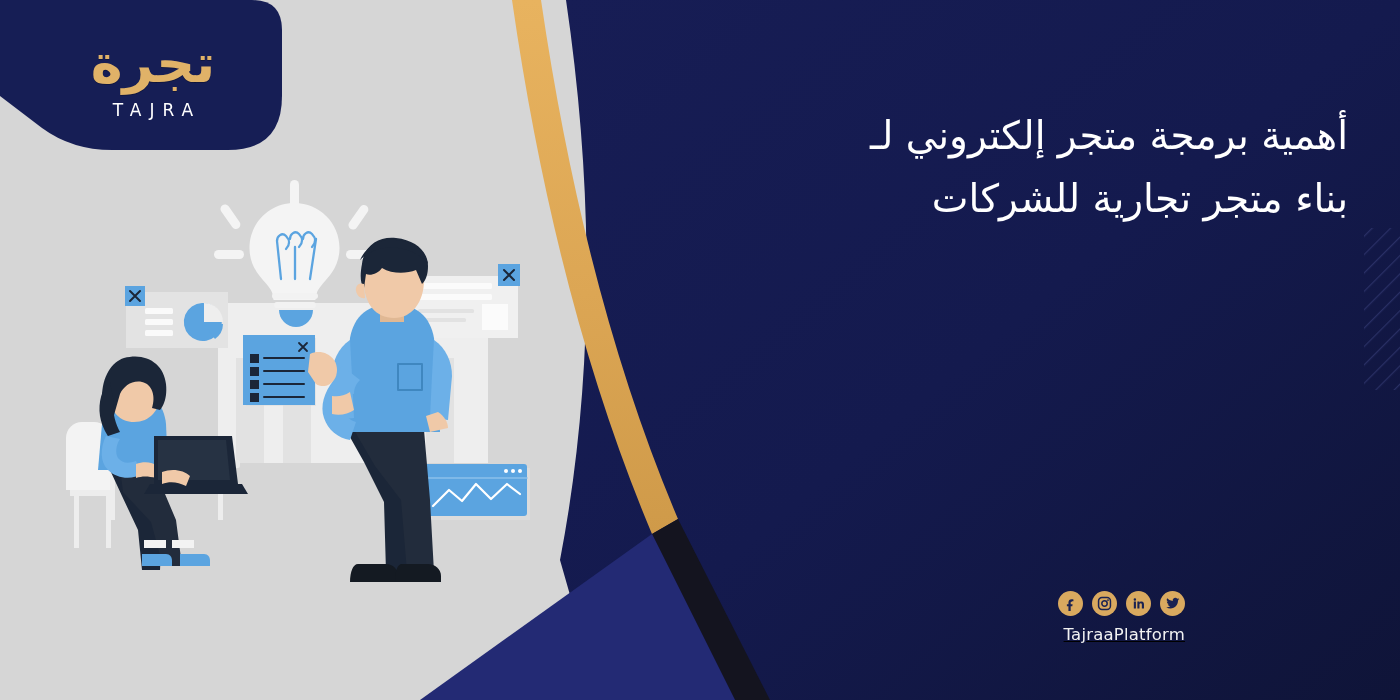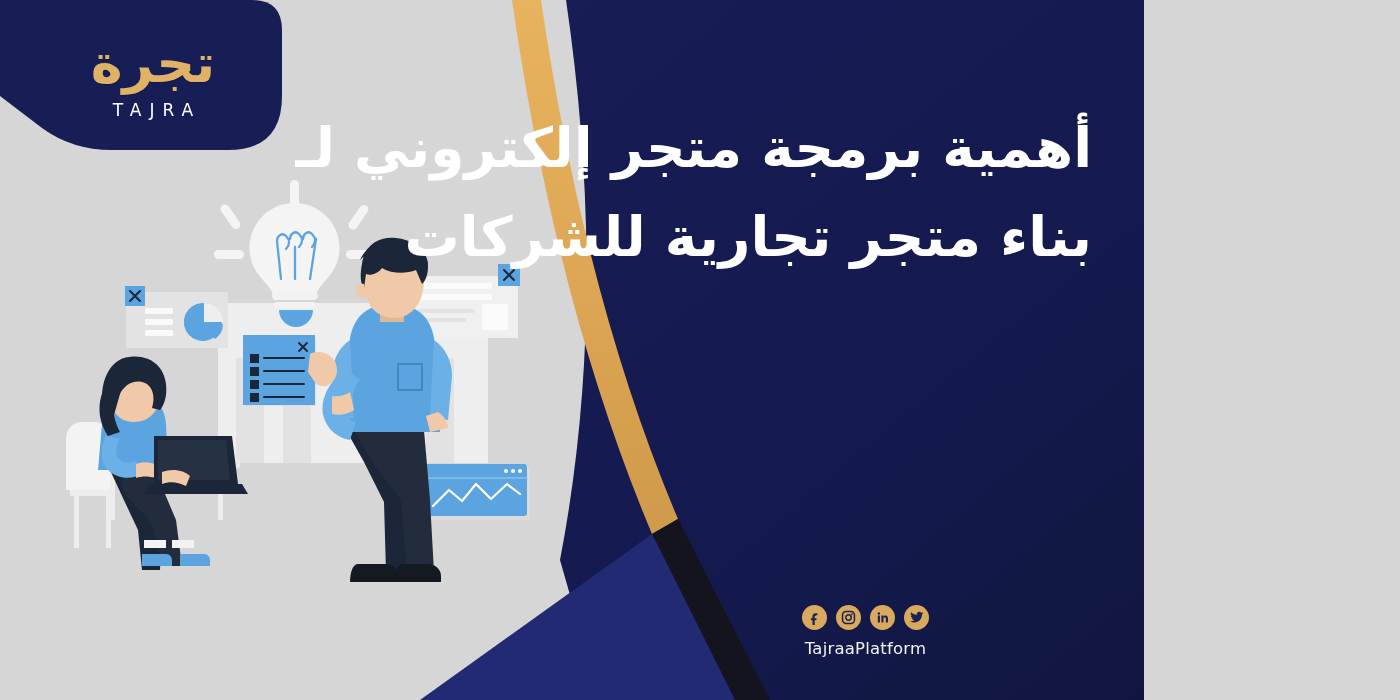--- a/index.html
+++ b/index.html
@@ -1,21 +1,21 @@
 <!DOCTYPE html>
 <html><head>
 <meta charset="utf-8">
 <style>
   html,body{margin:0;padding:0;}
   body{
     width:1400px;height:700px;overflow:hidden;
     font-family:"DejaVu Sans","Liberation Sans",sans-serif;
     background:#d6d6d6;
   }
-  .stage{position:relative;width:1144px;height:700px;overflow:hidden;background:#d6d6d6;}
+  .stage{position:relative;width:1400px;height:700px;overflow:hidden;background:#d6d6d6;}
   .layer{position:absolute;inset:0;}
   .layer svg{display:block;width:1400px;height:700px;}
 
   
   .logo-badge{
     position:absolute;left:0;top:0;width:290px;height:150px;
     display:flex;flex-direction:column;align-items:center;justify-content:center;
     z-index:6;pointer-events:none;
   }
   .logo-mark{
@@ -29,27 +29,27 @@
     margin-left:24px;margin-top:9px;font-weight:400;
   }
 
   
   .headline{
     position:absolute;right:52px;top:104px;width:720px;
     text-align:right;direction:rtl;
     color:#ffffff;z-index:7;
   }
   .headline .line{
-    font-size:55px;line-height:1.62;font-weight:700;white-space:nowrap;
+    font-size:39px;line-height:1.62;font-weight:400;white-space:nowrap;
   }
 
   
   .social{
-    position:absolute;right:215px;bottom:42px;z-index:7;
-    display:flex;flex-direction:column;align-items:center;gap:9px;
+    position:absolute;right:215px;bottom:56px;z-index:7;
+    display:flex;flex-direction:column;align-items:flex-end;gap:9px;text-decoration:underline;
   }
   .social-row{display:flex;gap:9px;}
   .s-ico{
     width:25px;height:25px;border-radius:50%;
     background:#d9a95f;display:flex;align-items:center;justify-content:center;
   }
   .s-ico svg{display:block;}
   .social-handle{
     color:#f2f2f2;font-size:16.5px;letter-spacing:.2px;font-weight:400;
   }

